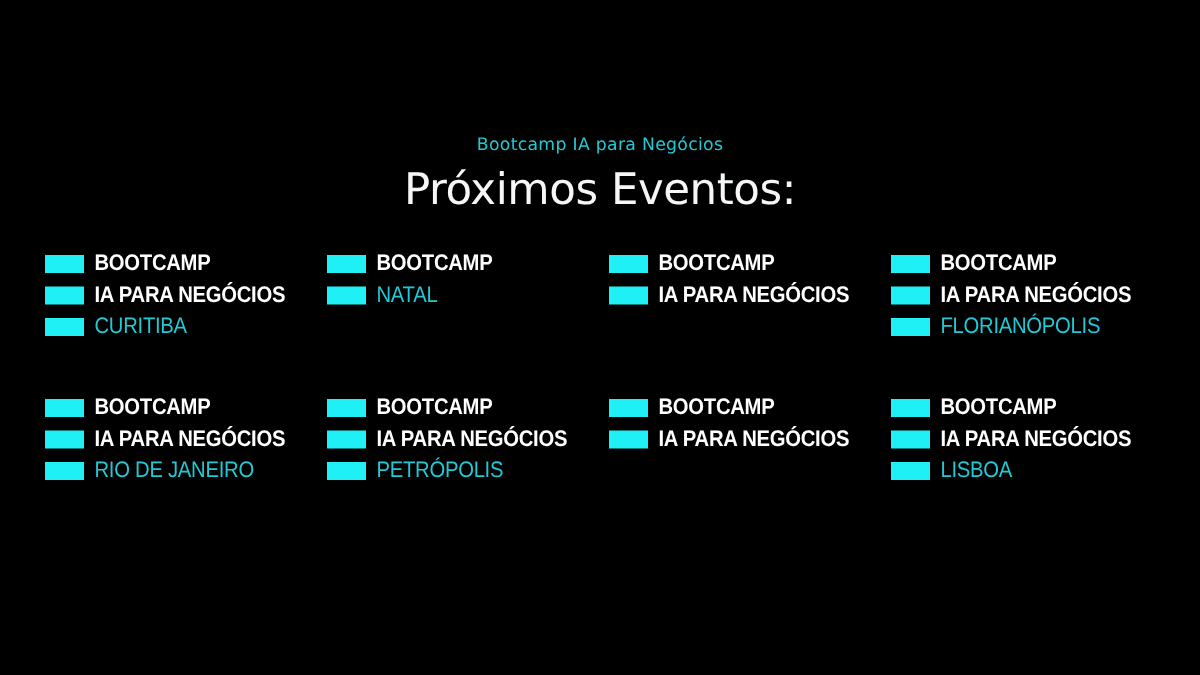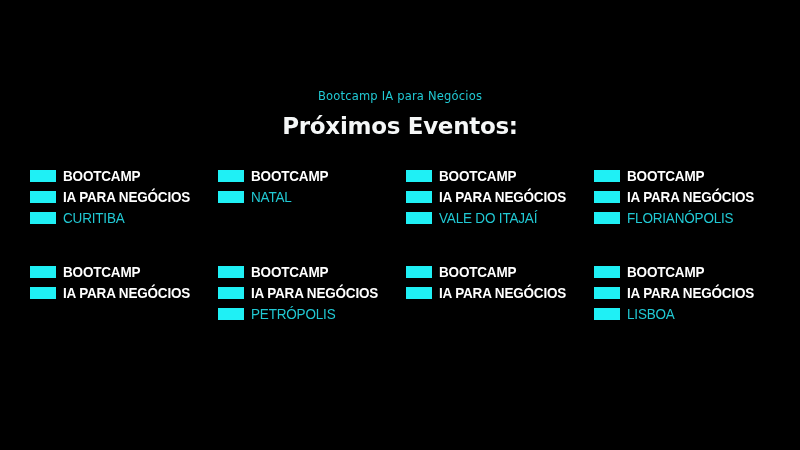--- a/index.html
+++ b/index.html
@@ -38,22 +38,22 @@
     font-weight: 400;
     letter-spacing: 0.2px;
     color: #21c9d4;
     line-height: 16px;
     white-space: nowrap;
   }
 
   .title {
     margin-top: 6px;
     font-family: "DejaVu Sans", sans-serif;
-    font-size: 23px;
-    font-weight: 700;
+    font-size: 29px;
+    font-weight: 400;
     letter-spacing: -0.3px;
     color: #f5f7f7;
     line-height: 32px;
     white-space: nowrap;
   }
 
   
   .grid {
     position: absolute;
     top: 168px;
@@ -148,24 +148,20 @@
 
     <div class="card">
       <div class="card-line">
         <span class="bullet"></span>
         <span class="line-text primary">BOOTCAMP</span>
       </div>
       <div class="card-line">
         <span class="bullet"></span>
         <span class="line-text primary">IA PARA NEGÓCIOS</span>
       </div>
-      <div class="card-line">
-        <span class="bullet"></span>
-        <span class="line-text city">VALE DO ITAJAÍ</span>
-      </div>
     </div>
 
     <div class="card">
       <div class="card-line">
         <span class="bullet"></span>
         <span class="line-text primary">BOOTCAMP</span>
       </div>
       <div class="card-line">
         <span class="bullet"></span>
         <span class="line-text primary">IA PARA NEGÓCIOS</span>
@@ -177,20 +173,24 @@
     </div>
 
     <div class="card">
       <div class="card-line">
         <span class="bullet"></span>
         <span class="line-text primary">BOOTCAMP</span>
       </div>
       <div class="card-line">
         <span class="bullet"></span>
         <span class="line-text primary">IA PARA NEGÓCIOS</span>
+      </div>
+      <div class="card-line">
+        <span class="bullet"></span>
+        <span class="line-text city">RIO DE JANEIRO</span>
       </div>
     </div>
 
     <div class="card">
       <div class="card-line">
         <span class="bullet"></span>
         <span class="line-text primary">BOOTCAMP</span>
       </div>
       <div class="card-line">
         <span class="bullet"></span>

